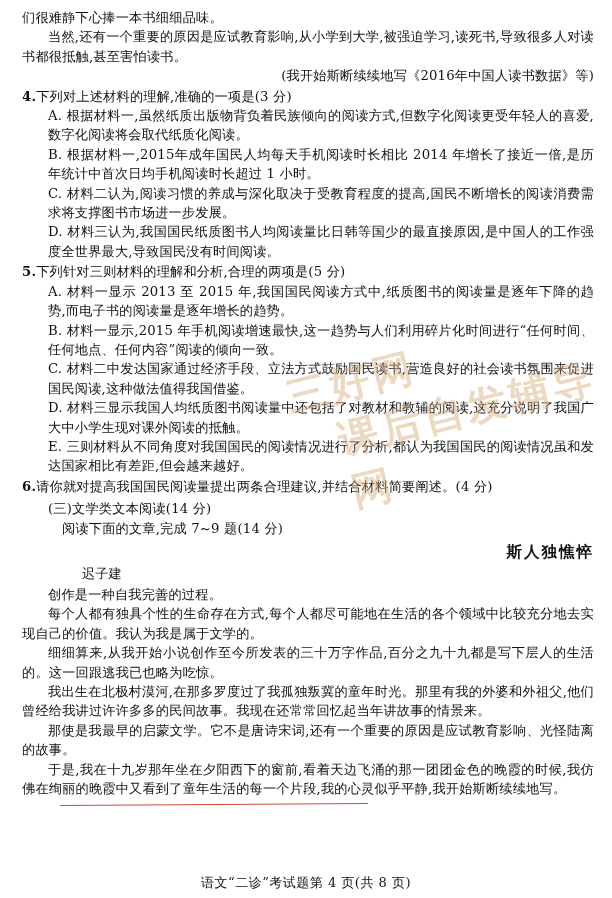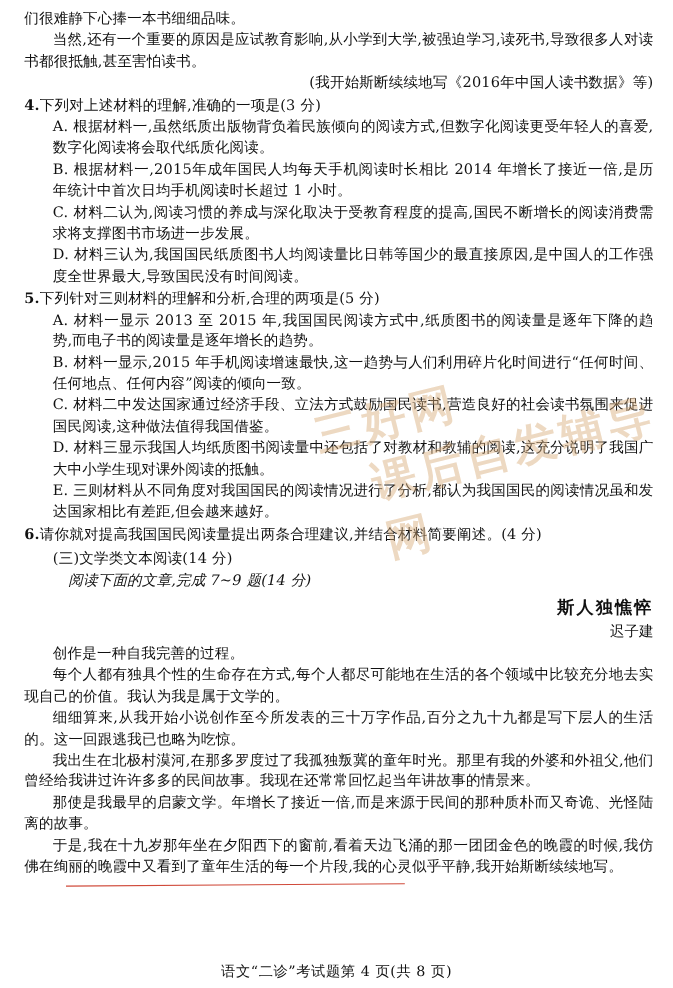--- a/index.html
+++ b/index.html
@@ -34,37 +34,37 @@
     padding: 0;
   }
   .line {
     font-size: 13.2px;
     line-height: 19.4px;
     letter-spacing: 0.2px;
     text-align: justify;
     text-justify: inter-ideograph;
   }
   .indent2 { text-indent: 26px; }
-  .indent3 { text-indent: 40px; font-style: italic; }
+  .indent3 { text-indent: 40px; }
   .hang-a { padding-left: 26px; text-indent: 0; }
   .right { text-align: right; }
   .qnum {
     font-weight: bold;
   }
   .block { margin-top: 1px; }
   .title-strong {
     font-size: 15.5px;
     font-weight: bold;
     letter-spacing: 2px;
     text-align: right;
     margin-top: 4px;
     margin-bottom: 2px;
   }
   .author {
-    text-align: right;
+    text-align: left;
     font-size: 13.2px;
     margin-bottom: 2px;
     padding-left: 60px;
   }
   .footer {
     position: absolute;
     left: 0;
     right: 0;
     bottom: 6px;
     text-align: center;
@@ -131,21 +131,21 @@
     <p class="line indent2 sec-head">(三)文学类文本阅读(14 分)</p>
     <p class="line indent3">阅读下面的文章,完成 7~9 题(14 分)</p>
 
     <p class="title-strong">斯人独憔悴</p>
     <p class="author">迟子建</p>
 
     <p class="line indent2">创作是一种自我完善的过程。</p>
     <p class="line indent2">每个人都有独具个性的生命存在方式,每个人都尽可能地在生活的各个领域中比较充分地去实现自己的价值。我认为我是属于文学的。</p>
     <p class="line indent2">细细算来,从我开始小说创作至今所发表的三十万字作品,百分之九十九都是写下层人的生活的。这一回跟逃我已也略为吃惊。</p>
     <p class="line indent2">我出生在北极村漠河,在那多罗度过了我孤独叛冀的童年时光。那里有我的外婆和外祖父,他们曾经给我讲过许许多多的民间故事。我现在还常常回忆起当年讲故事的情景来。</p>
-    <p class="line indent2">那使是我最早的启蒙文学。年增长了接近一倍,而是来源于民间的那种质朴而又奇诡、光怪陆离的故事。</p>
+    <p class="line indent2">那使是我最早的启蒙文学。它不是唐诗宋词,还有一个重要的原因是应试教育影响、光怪陆离的故事。</p>
     <p class="line indent2">于是,我在十九岁那年坐在夕阳西下的窗前,看着天边飞涌的那一团团金色的晚霞的时候,我仿佛在绚丽的晚霞中又看到了童年生活的每一个片段,我的心灵似乎平静,我开始斯断续续地写。</p>
   </div>
 
   <div class="underline-red"></div>
 
   <div class="watermark">
     <span class="w1">三好网</span>
     <span class="w2">课后自发辅导网</span>
   </div>
 

